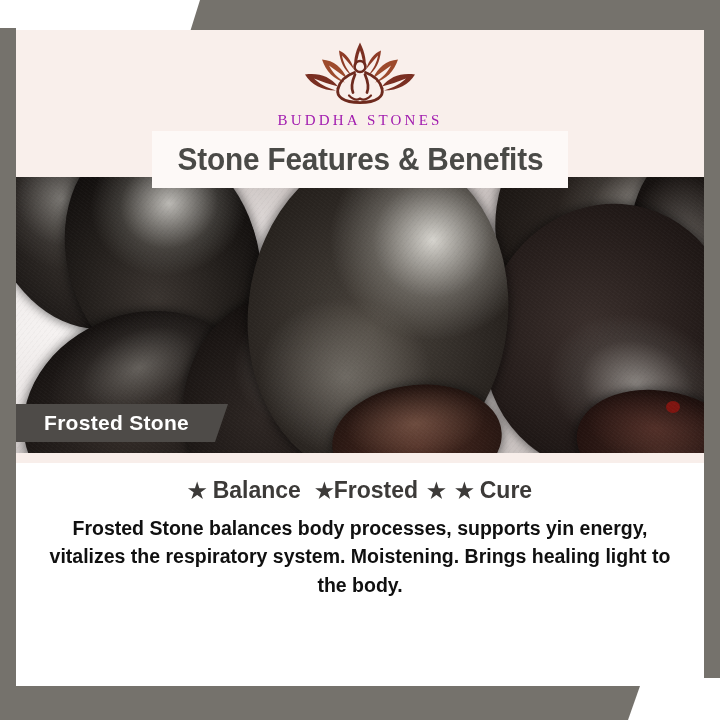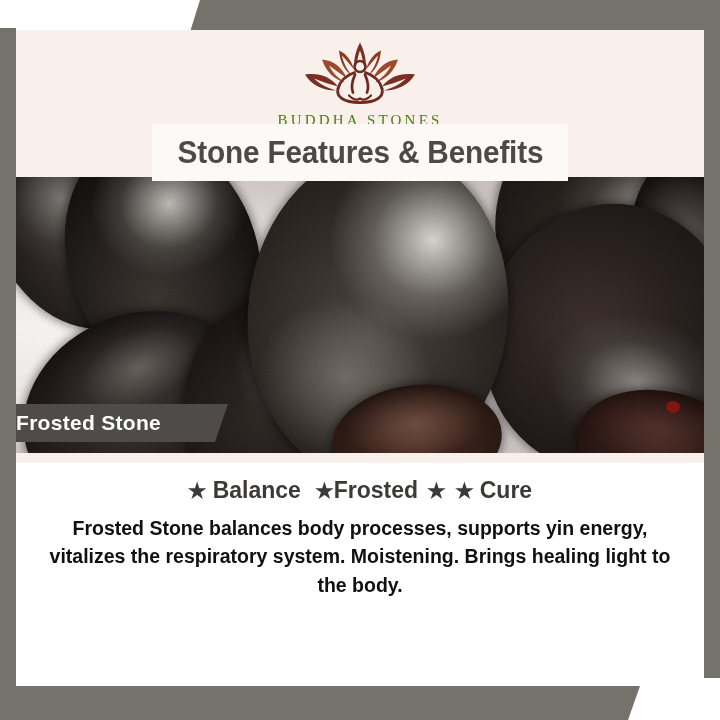--- a/index.html
+++ b/index.html
@@ -63,30 +63,30 @@
     margin-top:4px;
     width:170px; height:78px;
     display:flex; align-items:center; justify-content:center;
   }
   #logo-wrap svg{ width:160px; height:76px; display:block; }
 
   #brand-name{
     font-family:"Liberation Serif", serif;
     font-size:15px;
     letter-spacing:3.2px;
-    color:#4d7c0f;
+    color:#a21caf;
     line-height:1;
     margin-top:1px;
     white-space:nowrap;
   }
 
   
   #title-band{
     position:absolute;
-    left:152px; top:124px;
+    left:152px; top:131px;
     width:416px; height:57px;
     background:#fdf9f7;
     display:flex; align-items:center; justify-content:center;
     z-index:6;
   }
   #title-text{
     font-family:"Liberation Sans Narrow","Liberation Sans", sans-serif;
     font-weight:bold;
     font-size:31px;
     letter-spacing:-0.2px;
@@ -232,20 +232,21 @@
   #stone-banner{
     position:absolute;
     left:16px; top:404px;
     width:212px; height:38px;
     background:#4e4b48;
     display:flex; align-items:center;
     clip-path: polygon(0 0, 100% 0, calc(100% - 13px) 100%, 0 100%);
     z-index:5;
   }
   #stone-banner-label{
+    margin-left:28px;
     font-family:"Liberation Sans Narrow","Liberation Sans", sans-serif;
     font-weight:bold;
     font-size:21px;
     color:#ffffff;
     letter-spacing:.3px;
     white-space:nowrap;
   }
 
   
   #divider-strip{

